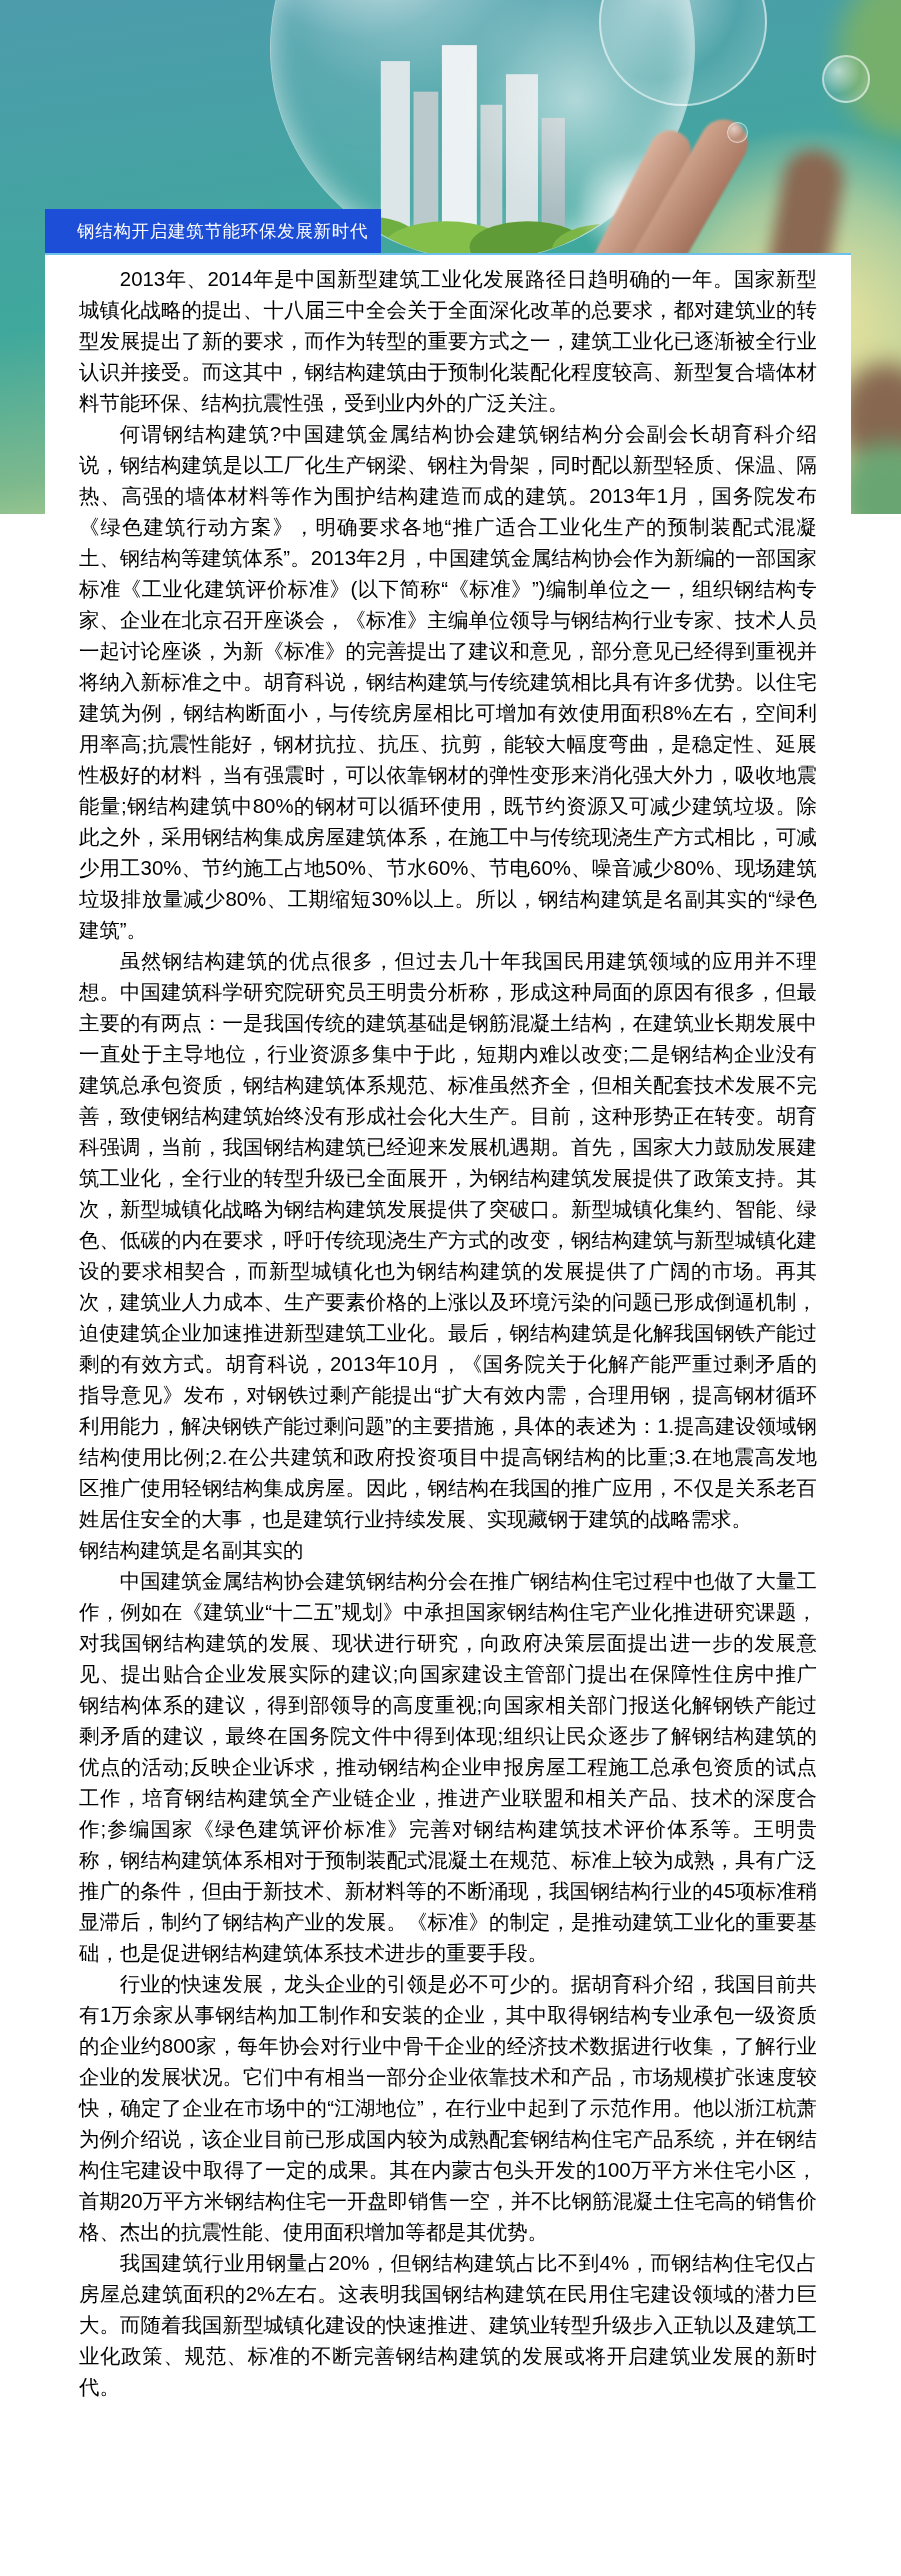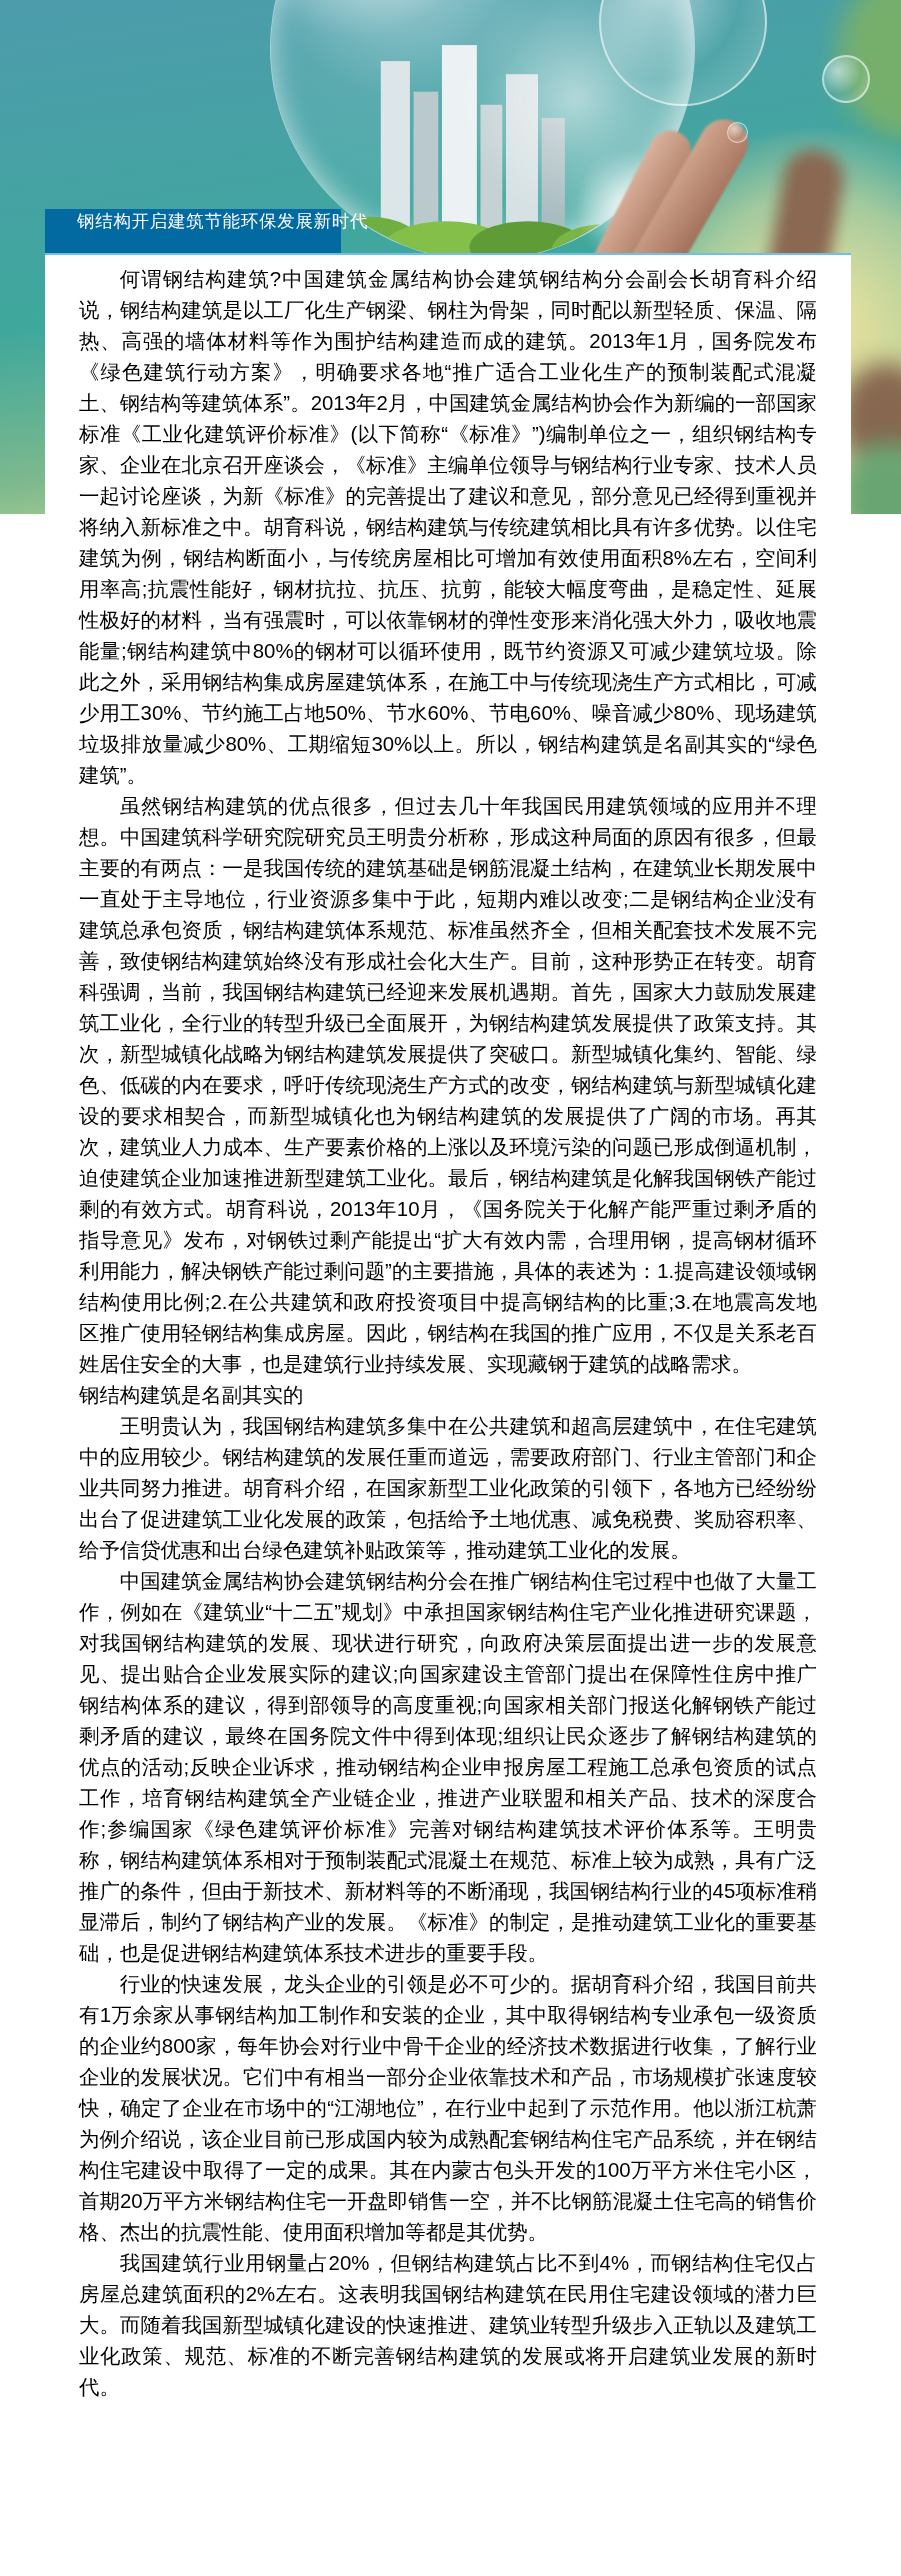--- a/index.html
+++ b/index.html
@@ -44,22 +44,22 @@
   
   .bubble{position:absolute;border-radius:50%;
        border:2.2px solid rgba(255,255,255,0.55);
        background:radial-gradient(circle at 32% 32%,rgba(255,255,255,0.55) 0%,rgba(255,255,255,0.05) 55%,rgba(255,255,255,0.30) 100%);
        filter:blur(0.7px);}
   .bubble-big{left:599px;top:-62px;width:164px;height:164px;}
   .bubble-small{left:822px;top:55px;width:44px;height:44px;}
   .bubble-tiny{left:727px;top:122px;width:19px;height:19px;border-width:1.5px;}
 
   
-  .title-bar{position:absolute;left:45px;top:209px;width:296px;height:44px;background:#0369a1;z-index:3;
-       display:flex;align-items:flex-start;}
+  .title-bar{position:absolute;left:45px;top:209px;width:336px;height:44px;background:#1d4ed8;z-index:3;
+       display:flex;align-items:center;}
   .title-bar span{color:#ffffff;font-size:17.5px;letter-spacing:0.7px;padding-left:32px;white-space:nowrap;}
 
   
   .content{position:absolute;left:45px;top:253px;width:806px;min-height:2323px;background:#ffffff;
        border-top:2.2px solid #6cc0ec;box-sizing:border-box;z-index:2;
        padding:8.7px 34px 29px 34px;}
   .article{color:#000000;font-size:20.4px;line-height:31px;text-align:justify;}
   .article p{margin:0;}
   .article p.para{text-indent:2em;}
   .article p.heading{text-indent:0;}
@@ -102,24 +102,24 @@
     <div class="bubble bubble-small"></div>
     <div class="bubble bubble-tiny"></div>
   </div>
 
   <div class="title-bar">
     <span>钢结构开启建筑节能环保发展新时代</span>
   </div>
 
   <div class="content">
     <div class="article">
+        <p class="para">2013年、2014年是中国新型建筑工业化发展路径日趋明确的一年。国家新型城镇化战略的提出、十八届三中全会关于全面深化改革的总要求，都对建筑业的转型发展提出了新的要求，而作为转型的重要方式之一，建筑工业化已逐渐被全行业认识并接受。而这其中，钢结构建筑由于预制化装配化程度较高、新型复合墙体材料节能环保、结构抗震性强，受到业内外的广泛关注。</p>
         <p class="para">何谓钢结构建筑?中国建筑金属结构协会建筑钢结构分会副会长胡育科介绍说，钢结构建筑是以工厂化生产钢梁、钢柱为骨架，同时配以新型轻质、保温、隔热、高强的墙体材料等作为围护结构建造而成的建筑。2013年1月，国务院发布《绿色建筑行动方案》，明确要求各地“推广适合工业化生产的预制装配式混凝土、钢结构等建筑体系”。2013年2月，中国建筑金属结构协会作为新编的一部国家标准《工业化建筑评价标准》(以下简称“《标准》”)编制单位之一，组织钢结构专家、企业在北京召开座谈会，《标准》主编单位领导与钢结构行业专家、技术人员一起讨论座谈，为新《标准》的完善提出了建议和意见，部分意见已经得到重视并将纳入新标准之中。胡育科说，钢结构建筑与传统建筑相比具有许多优势。以住宅建筑为例，钢结构断面小，与传统房屋相比可增加有效使用面积8%左右，空间利用率高;抗震性能好，钢材抗拉、抗压、抗剪，能较大幅度弯曲，是稳定性、延展性极好的材料，当有强震时，可以依靠钢材的弹性变形来消化强大外力，吸收地震能量;钢结构建筑中80%的钢材可以循环使用，既节约资源又可减少建筑垃圾。除此之外，采用钢结构集成房屋建筑体系，在施工中与传统现浇生产方式相比，可减少用工30%、节约施工占地50%、节水60%、节电60%、噪音减少80%、现场建筑垃圾排放量减少80%、工期缩短30%以上。所以，钢结构建筑是名副其实的“绿色建筑”。</p>
         <p class="para">虽然钢结构建筑的优点很多，但过去几十年我国民用建筑领域的应用并不理想。中国建筑科学研究院研究员王明贵分析称，形成这种局面的原因有很多，但最主要的有两点：一是我国传统的建筑基础是钢筋混凝土结构，在建筑业长期发展中一直处于主导地位，行业资源多集中于此，短期内难以改变;二是钢结构企业没有建筑总承包资质，钢结构建筑体系规范、标准虽然齐全，但相关配套技术发展不完善，致使钢结构建筑始终没有形成社会化大生产。目前，这种形势正在转变。胡育科强调，当前，我国钢结构建筑已经迎来发展机遇期。首先，国家大力鼓励发展建筑工业化，全行业的转型升级已全面展开，为钢结构建筑发展提供了政策支持。其次，新型城镇化战略为钢结构建筑发展提供了突破口。新型城镇化集约、智能、绿色、低碳的内在要求，呼吁传统现浇生产方式的改变，钢结构建筑与新型城镇化建设的要求相契合，而新型城镇化也为钢结构建筑的发展提供了广阔的市场。再其次，建筑业人力成本、生产要素价格的上涨以及环境污染的问题已形成倒逼机制，迫使建筑企业加速推进新型建筑工业化。最后，钢结构建筑是化解我国钢铁产能过剩的有效方式。胡育科说，2013年10月，《国务院关于化解产能严重过剩矛盾的指导意见》发布，对钢铁过剩产能提出“扩大有效内需，合理用钢，提高钢材循环利用能力，解决钢铁产能过剩问题”的主要措施，具体的表述为：1.提高建设领域钢结构使用比例;2.在公共建筑和政府投资项目中提高钢结构的比重;3.在地震高发地区推广使用轻钢结构集成房屋。因此，钢结构在我国的推广应用，不仅是关系老百姓居住安全的大事，也是建筑行业持续发展、实现藏钢于建筑的战略需求。</p>
         <p class="heading">钢结构建筑是名副其实的</p>
-        <p class="para">王明贵认为，我国钢结构建筑多集中在公共建筑和超高层建筑中，在住宅建筑中的应用较少。钢结构建筑的发展任重而道远，需要政府部门、行业主管部门和企业共同努力推进。胡育科介绍，在国家新型工业化政策的引领下，各地方已经纷纷出台了促进建筑工业化发展的政策，包括给予土地优惠、减免税费、奖励容积率、给予信贷优惠和出台绿色建筑补贴政策等，推动建筑工业化的发展。</p>
         <p class="para">中国建筑金属结构协会建筑钢结构分会在推广钢结构住宅过程中也做了大量工作，例如在《建筑业“十二五”规划》中承担国家钢结构住宅产业化推进研究课题，对我国钢结构建筑的发展、现状进行研究，向政府决策层面提出进一步的发展意见、提出贴合企业发展实际的建议;向国家建设主管部门提出在保障性住房中推广钢结构体系的建议，得到部领导的高度重视;向国家相关部门报送化解钢铁产能过剩矛盾的建议，最终在国务院文件中得到体现;组织让民众逐步了解钢结构建筑的优点的活动;反映企业诉求，推动钢结构企业申报房屋工程施工总承包资质的试点工作，培育钢结构建筑全产业链企业，推进产业联盟和相关产品、技术的深度合作;参编国家《绿色建筑评价标准》完善对钢结构建筑技术评价体系等。王明贵称，钢结构建筑体系相对于预制装配式混凝土在规范、标准上较为成熟，具有广泛推广的条件，但由于新技术、新材料等的不断涌现，我国钢结构行业的45项标准稍显滞后，制约了钢结构产业的发展。《标准》的制定，是推动建筑工业化的重要基础，也是促进钢结构建筑体系技术进步的重要手段。</p>
         <p class="para">行业的快速发展，龙头企业的引领是必不可少的。据胡育科介绍，我国目前共有1万余家从事钢结构加工制作和安装的企业，其中取得钢结构专业承包一级资质的企业约800家，每年协会对行业中骨干企业的经济技术数据进行收集，了解行业企业的发展状况。它们中有相当一部分企业依靠技术和产品，市场规模扩张速度较快，确定了企业在市场中的“江湖地位”，在行业中起到了示范作用。他以浙江杭萧为例介绍说，该企业目前已形成国内较为成熟配套钢结构住宅产品系统，并在钢结构住宅建设中取得了一定的成果。其在内蒙古包头开发的100万平方米住宅小区，首期20万平方米钢结构住宅一开盘即销售一空，并不比钢筋混凝土住宅高的销售价格、杰出的抗震性能、使用面积增加等都是其优势。</p>
         <p class="para">我国建筑行业用钢量占20%，但钢结构建筑占比不到4%，而钢结构住宅仅占房屋总建筑面积的2%左右。这表明我国钢结构建筑在民用住宅建设领域的潜力巨大。而随着我国新型城镇化建设的快速推进、建筑业转型升级步入正轨以及建筑工业化政策、规范、标准的不断完善钢结构建筑的发展或将开启建筑业发展的新时代。</p>
       </div>
   </div>
 
 </div>
 
 
 </body></html>

